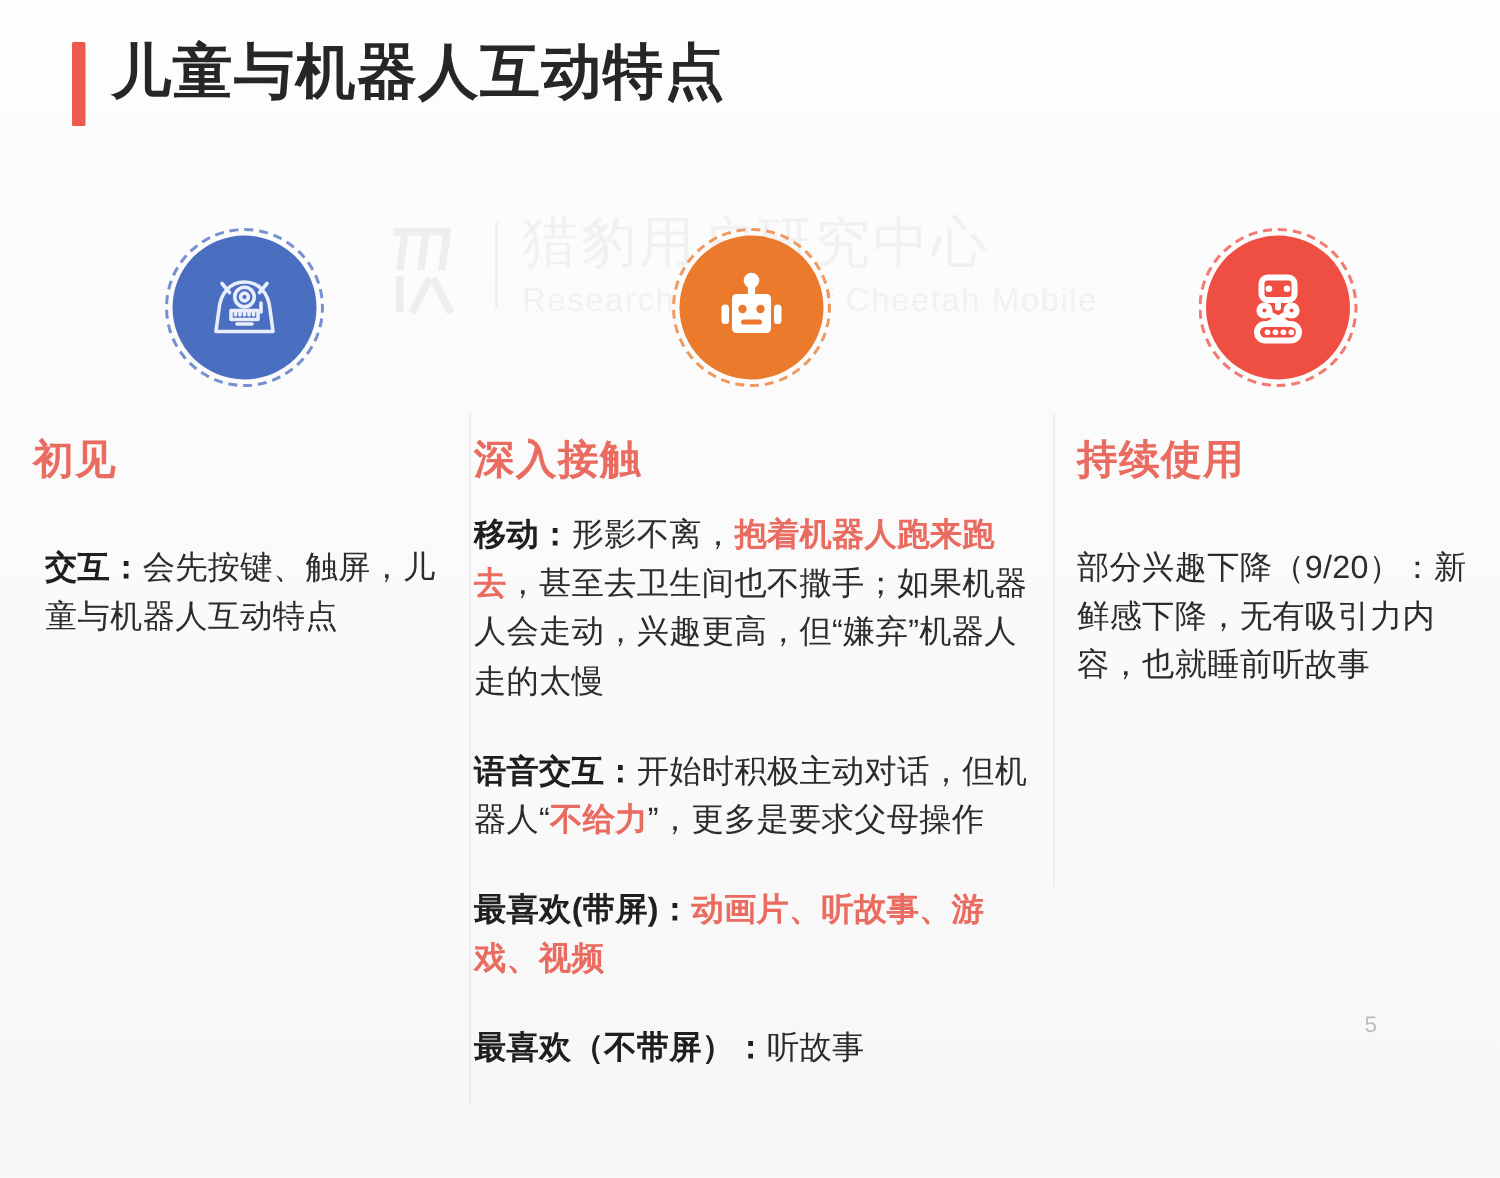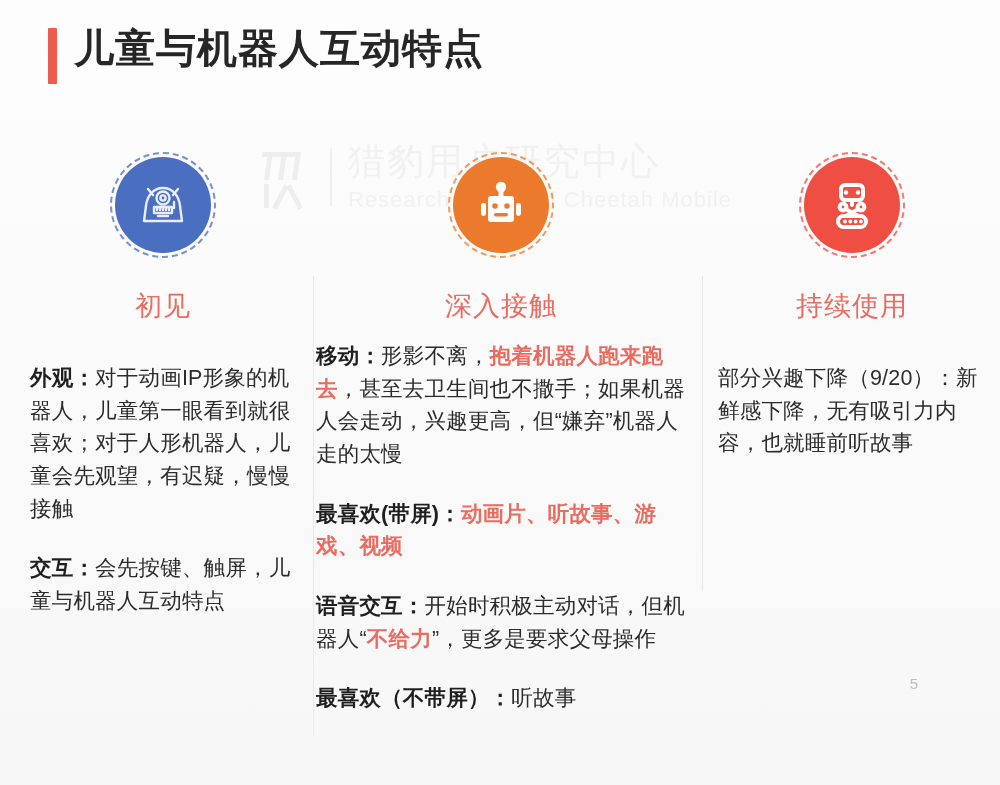--- a/index.html
+++ b/index.html
@@ -140,23 +140,22 @@
     content: "";
     position: absolute;
     left: -5px; top: -5px; right: -5px; bottom: -5px;
     border-radius: 50%;
     border: 2px dashed currentColor;
     opacity: 0.75;
   }
   .badge svg { display: block; }
 
   .stage-label {
-    text-align: center;
     font-size: 27px;
-    font-weight: 400;
+    font-weight: 700;
     letter-spacing: 1px;
     margin-top: 28px;
   }
 
   
   .col-body { margin-top: 34px; }
   .col-0 .col-body { margin-top: 38px; padding-left: 8px; }
   .col-1 .col-body { margin-top: 16px; }
   .col-2 .col-body { margin-top: 38px; }
 
@@ -225,21 +224,20 @@
               <path d="M22 33 L40 33 L40 39 L22 39 Z"></path>
               <path d="M25 33 L25 36 M28 33 L28 36 M31 33 L31 36 M34 33 L34 36 M37 33 L37 36"></path>
               <path d="M26 42 L36 42"></path>
               <path d="M42 28 L42 34"></path>
             </g>
           </svg>
         </div>
       </div>
       <div class="stage-label" style="color:#ea6b5f;">初见</div>
       <div class="col-body">
-          <p class="para"><span class="lead">外观：</span><span class="">对于动画IP形象的机器人，儿童第一眼看到就很喜欢；对于人形机器人，儿童会先观望，有迟疑，慢慢接触</span></p>
           <p class="para"><span class="lead">交互：</span><span class="">会先按键、触屏，儿童与机器人互动特点</span></p>
         </div>
     </div>
 
     <div class="col col-1">
       <div class="icon-wrap">
         <div class="badge" style="background:#ec7a2d;color:#ec7a2d;">
           <svg width="62" height="62" viewBox="0 0 62 62" aria-hidden="true">
             <g fill="#ffffff">
               <circle cx="31" cy="13" r="5.2"></circle>
@@ -252,22 +250,22 @@
               <circle cx="25" cy="32" r="2.8"></circle>
               <circle cx="37" cy="32" r="2.8"></circle>
               <rect x="24" y="39" width="14" height="3.4" rx="1.7"></rect>
             </g>
           </svg>
         </div>
       </div>
       <div class="stage-label" style="color:#ea6b5f;">深入接触</div>
       <div class="col-body">
           <p class="para"><span class="lead">移动：</span><span class="">形影不离，</span><span class="hl">抱着机器人跑来跑去</span><span class="">，甚至去卫生间也不撒手；如果机器人会走动，兴趣更高，但“嫌弃”机器人走的太慢</span></p>
+          <p class="para"><span class="lead">语音交互：</span><span class="">开始时积极主动对话，但机器人“</span><span class="hl">不给力</span><span class="">”，更多是要求父母操作</span></p>
           <p class="para"><span class="lead">最喜欢(带屏)：</span><span class="hl">动画片、听故事、游戏、视频</span></p>
-          <p class="para"><span class="lead">语音交互：</span><span class="">开始时积极主动对话，但机器人“</span><span class="hl">不给力</span><span class="">”，更多是要求父母操作</span></p>
           <p class="para"><span class="lead">最喜欢（不带屏）：</span><span class="">听故事</span></p>
         </div>
     </div>
 
     <div class="col col-2">
       <div class="icon-wrap">
         <div class="badge" style="background:#ef4f42;color:#ef4f42;">
           <svg width="62" height="62" viewBox="0 0 62 62" aria-hidden="true">
             <g fill="none" stroke="#ffffff" stroke-width="4" stroke-linecap="round" stroke-linejoin="round">
               <rect x="20" y="11" width="22" height="15" rx="4"></rect>

